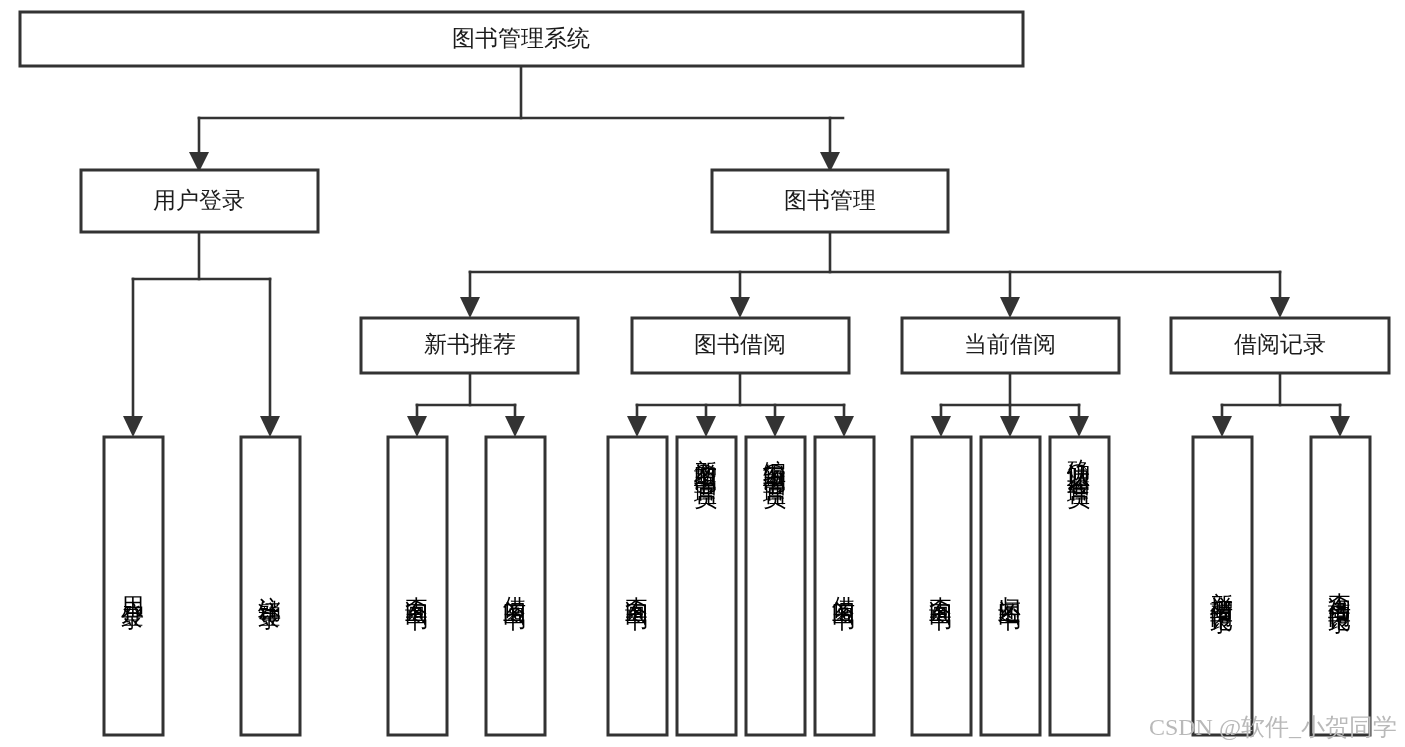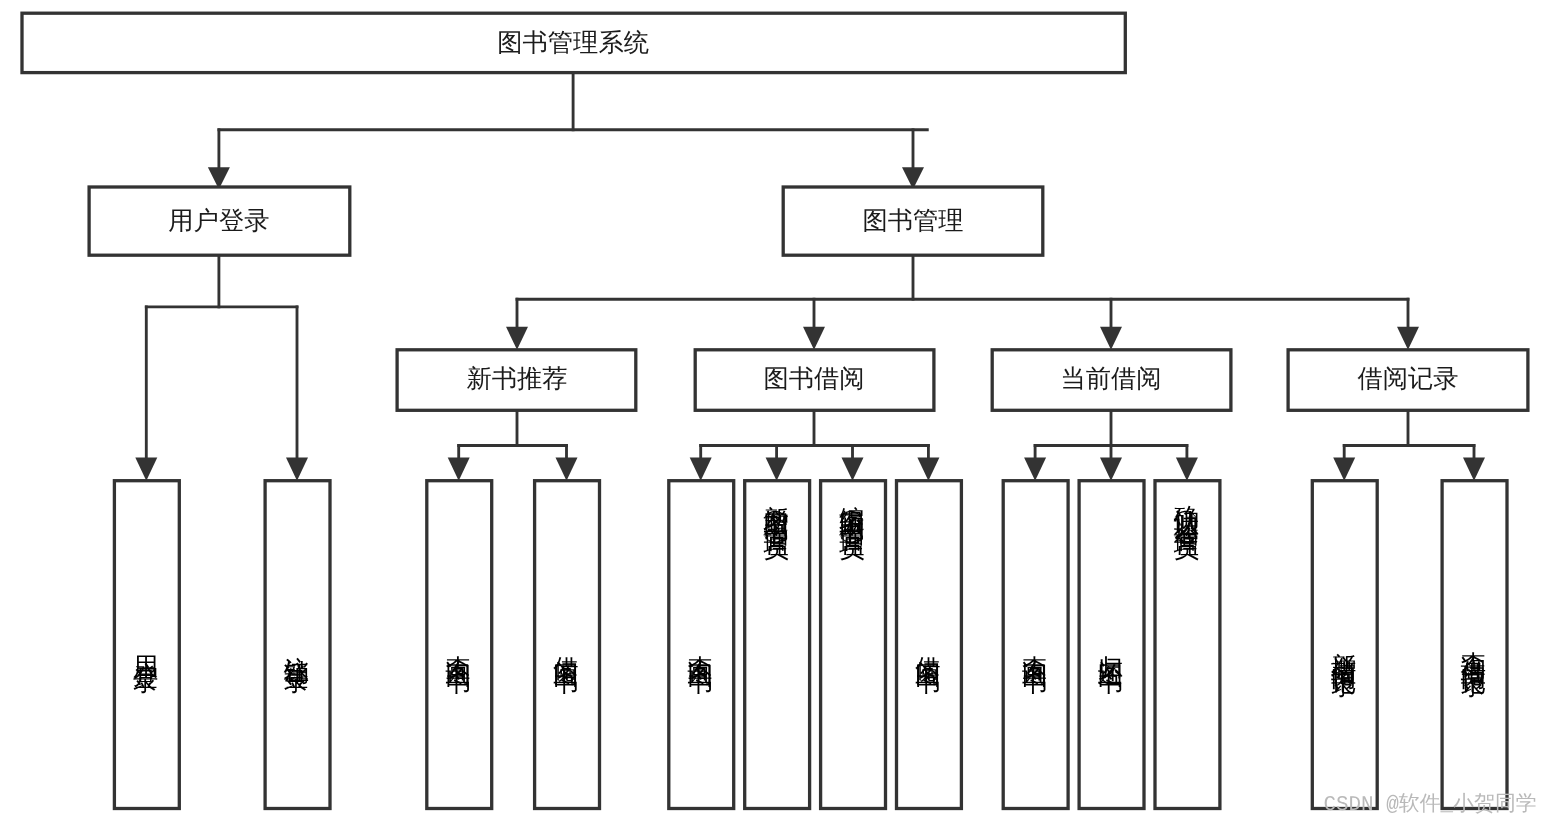--- a/index.html
+++ b/index.html
@@ -52,22 +52,22 @@
     font-size: 23px;
     fill: #1b1b1b;
     writing-mode: vertical-rl;
     text-orientation: upright;
     letter-spacing: 4px;
   }
   .watermark {
     position: absolute;
     right: 8px;
     bottom: 4px;
-    font-family: Liberation Mono, monospace;
-    font-size: 19px;
+    font-family: Liberation Serif, serif;
+    font-size: 24px;
     color: #b9b9b9;
     white-space: nowrap;
     user-select: none;
     margin-top: 36px;
   }
 </style>
 </head>
 <body>
 
 <div id="diagram-root">

